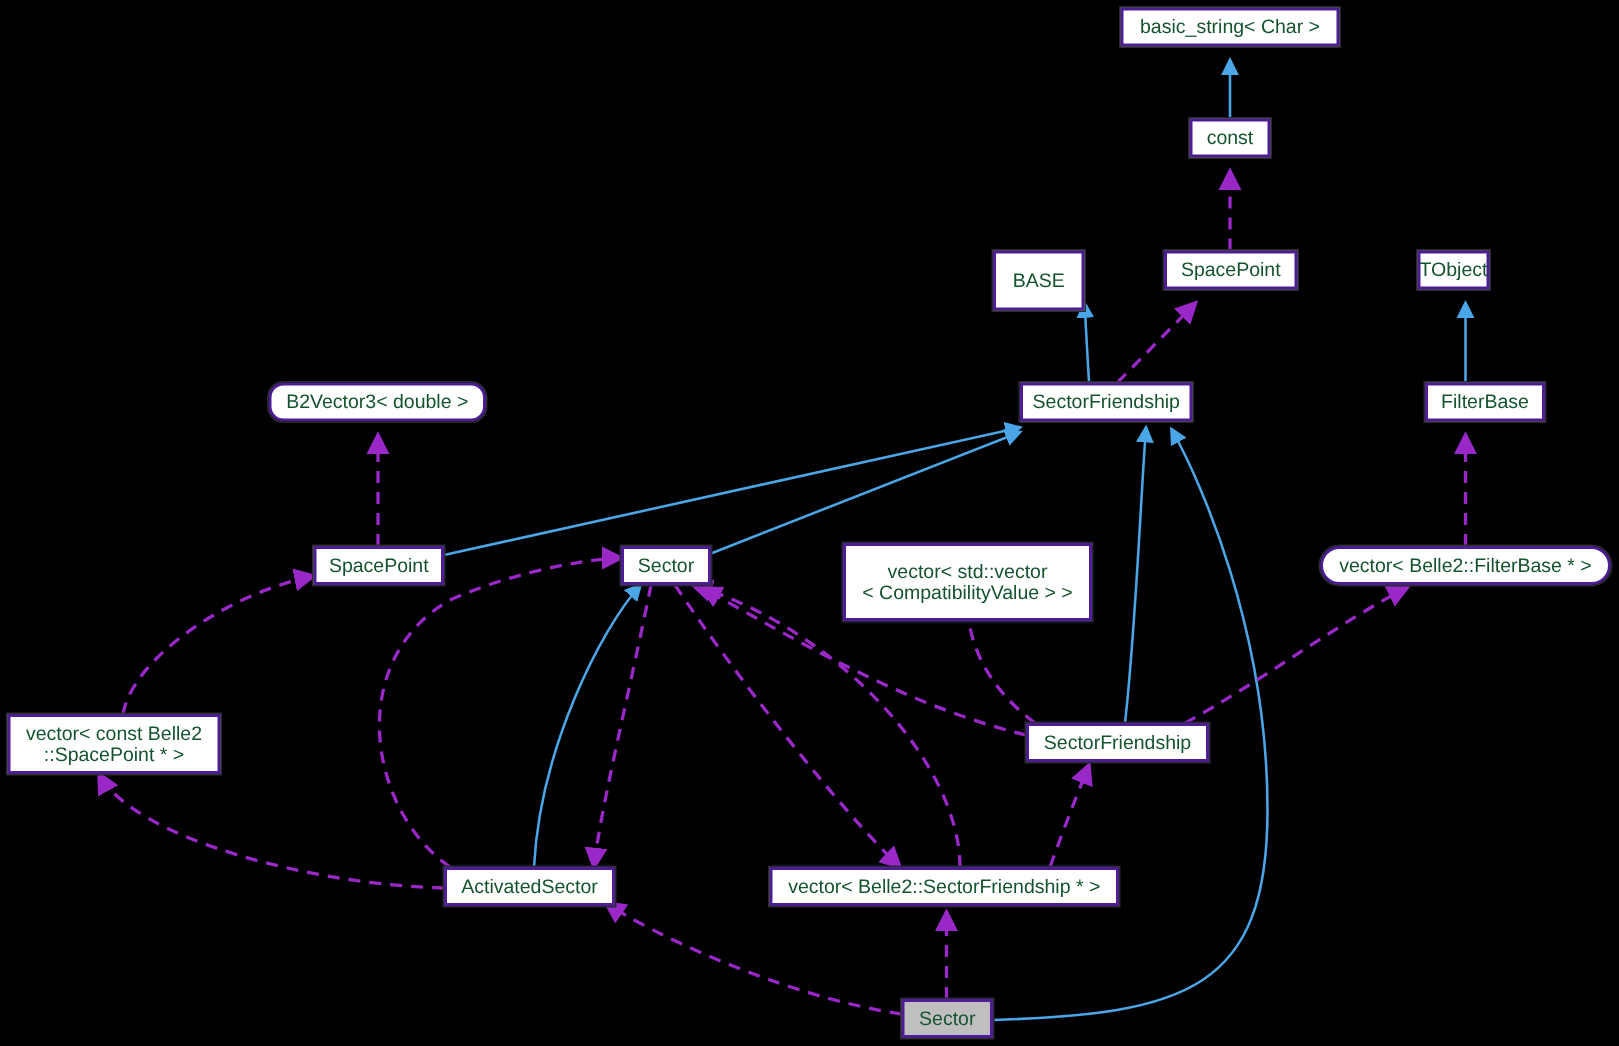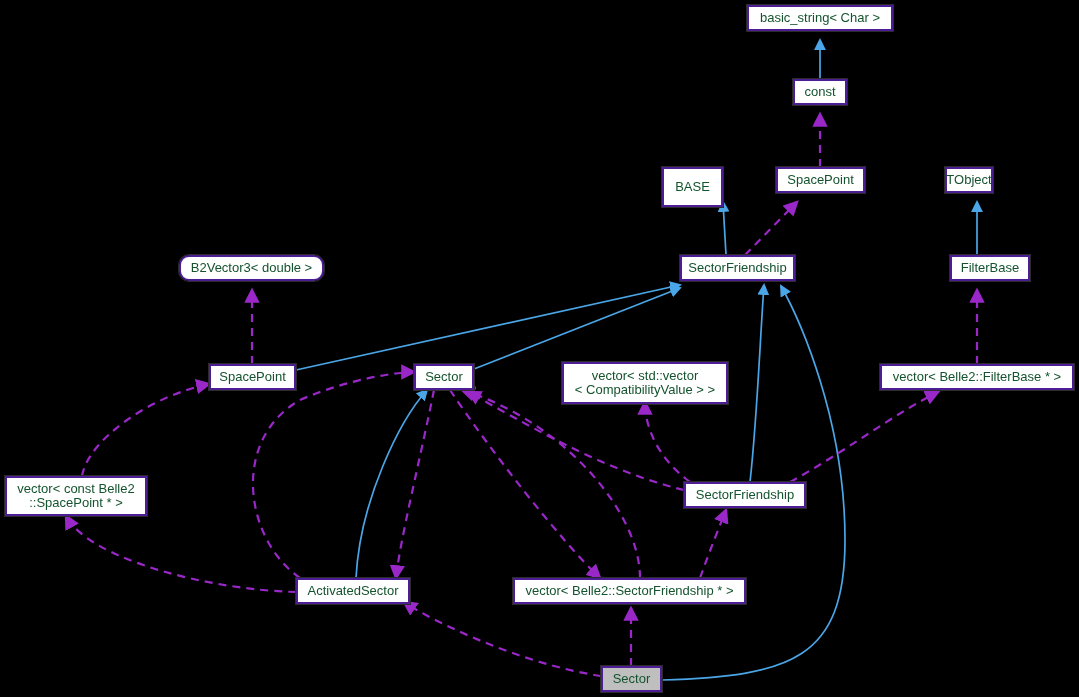--- a/index.html
+++ b/index.html
@@ -94,23 +94,23 @@
       <div class="node" style="left: 747px; top: 5px; width: 146px; height: 26px;"><span class="node-label">basic_string&lt; Char &gt;</span></div>
       <div class="node" style="left: 793px; top: 79px; width: 54px; height: 26px;"><span class="node-label">const</span></div>
       <div class="node" style="left: 662px; top: 167px; width: 61px; height: 40px;"><span class="node-label">BASE</span></div>
       <div class="node" style="left: 776px; top: 167px; width: 89px; height: 26px;"><span class="node-label">SpacePoint</span></div>
       <div class="node" style="left: 945px; top: 167px; width: 48px; height: 26px;"><span class="node-label">TObject</span></div>
       <div class="node" style="left: 680px; top: 255px; width: 115px; height: 26px;"><span class="node-label">SectorFriendship</span></div>
       <div class="node" style="left: 938px; top: 255px; width: 80px; height: 26px; margin-left: 12px;"><span class="node-label">FilterBase</span></div>
       <div class="node" style="left: 179px; top: 255px; width: 145px; height: 26px; border-radius: 10px;"><span class="node-label">B2Vector3&lt; double &gt;</span></div>
       <div class="node" style="left: 209px; top: 364px; width: 87px; height: 26px; align-items: center;"><span class="node-label">SpacePoint</span></div>
       <div class="node" style="left: 414px; top: 364px; width: 60px; height: 26px;"><span class="node-label">Sector</span></div>
-      <div class="node" style="left: 562px; top: 362px; width: 166px; height: 42px;"><span class="node-label">vector&lt; std::vector
+      <div class="node" style="left: 562px; top: 362px; width: 166px; height: 52px;"><span class="node-label">vector&lt; std::vector
 &lt; CompatibilityValue &gt; &gt;</span></div>
-      <div class="node" style="left: 880px; top: 364px; width: 194px; height: 26px;"><span class="node-label">vector&lt; Belle2::FilterBase * &gt;</span></div>
+      <div class="node" style="left: 880px; top: 364px; width: 194px; height: 26px; border-radius: 13px;"><span class="node-label">vector&lt; Belle2::FilterBase * &gt;</span></div>
       <div class="node" style="left: 5px; top: 476px; width: 142px; height: 40px;"><span class="node-label">vector&lt; const Belle2
 ::SpacePoint * &gt;</span></div>
       <div class="node" style="left: 684px; top: 482px; width: 122px; height: 26px;"><span class="node-label">SectorFriendship</span></div>
       <div class="node" style="left: 296px; top: 578px; width: 114px; height: 26px;"><span class="node-label">ActivatedSector</span></div>
       <div class="node" style="left: 513px; top: 578px; width: 233px; height: 26px;"><span class="node-label">vector&lt; Belle2::SectorFriendship * &gt;</span></div>
       <div class="node highlight" style="left: 601px; top: 666px; width: 61px; height: 26px;"><span class="node-label">Sector</span></div>
     </div>
 
 </div>
 

